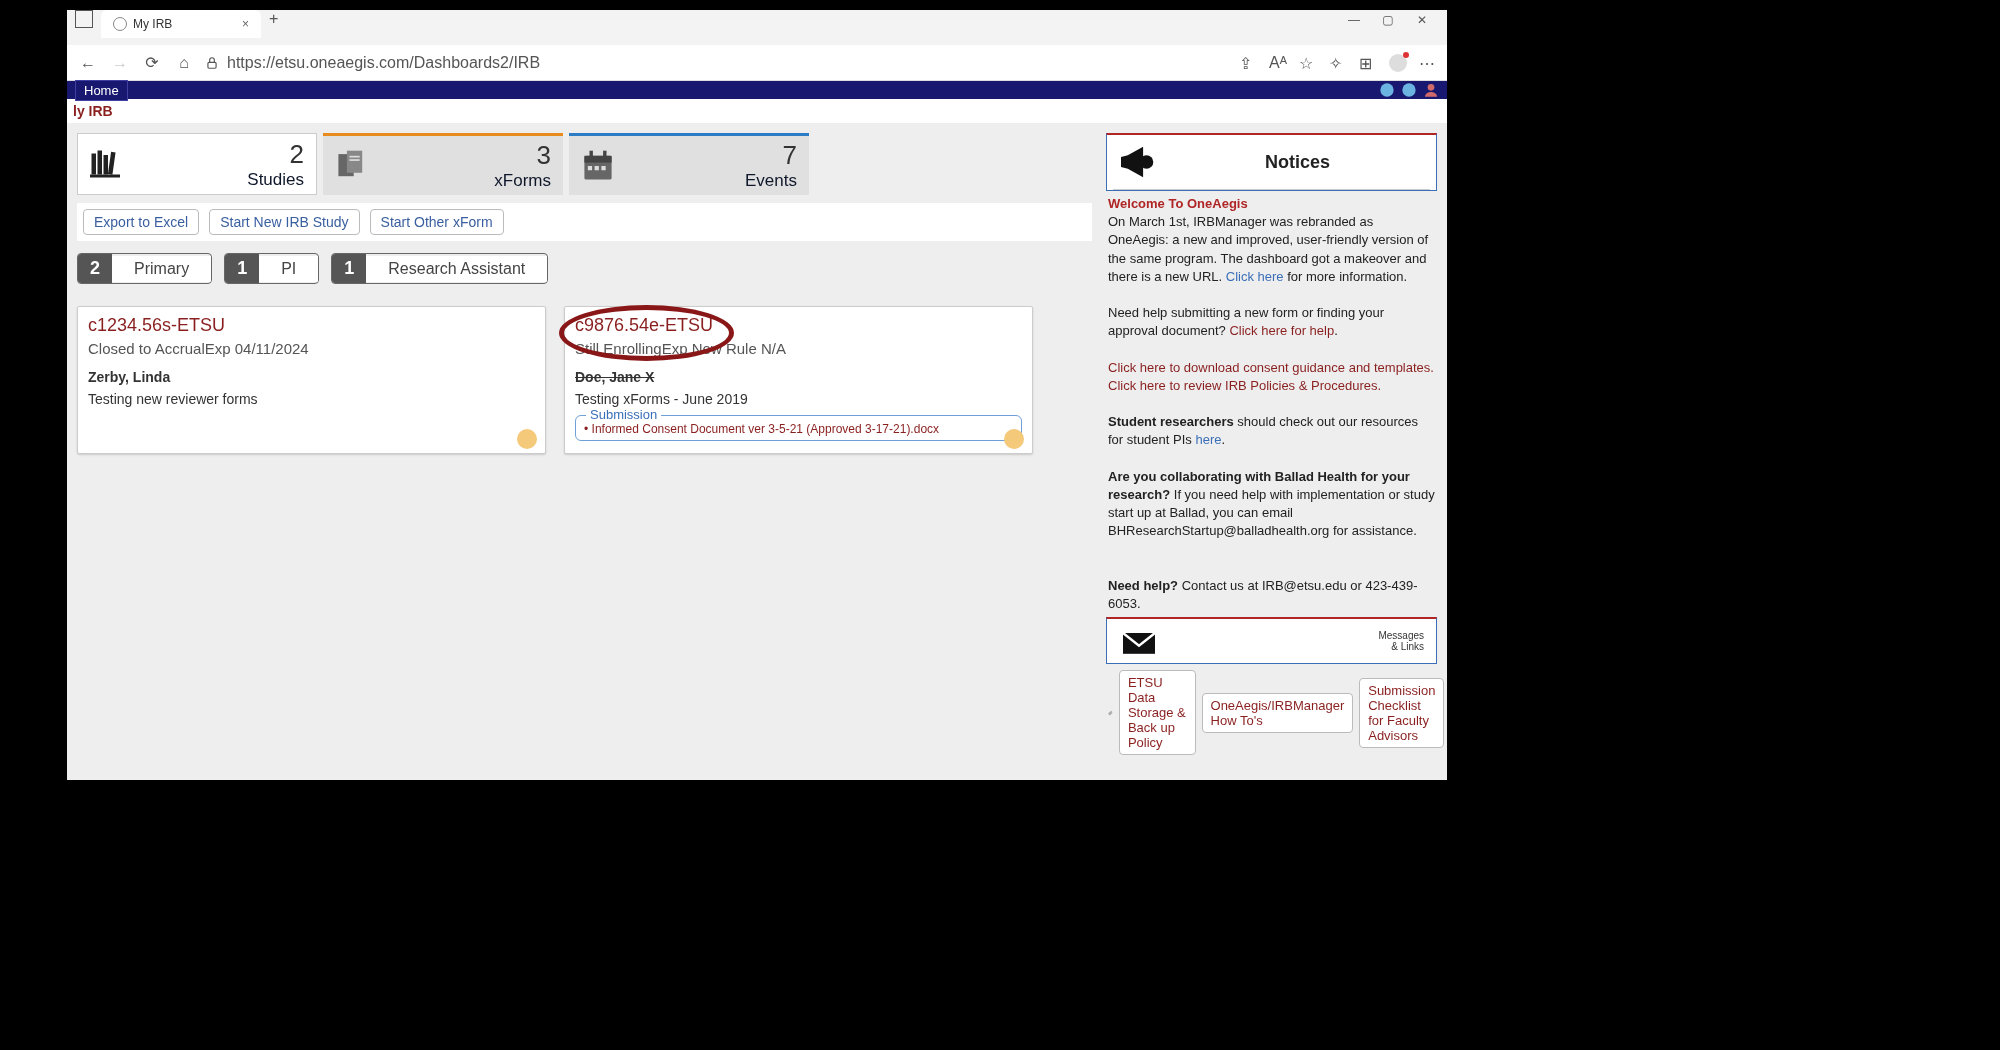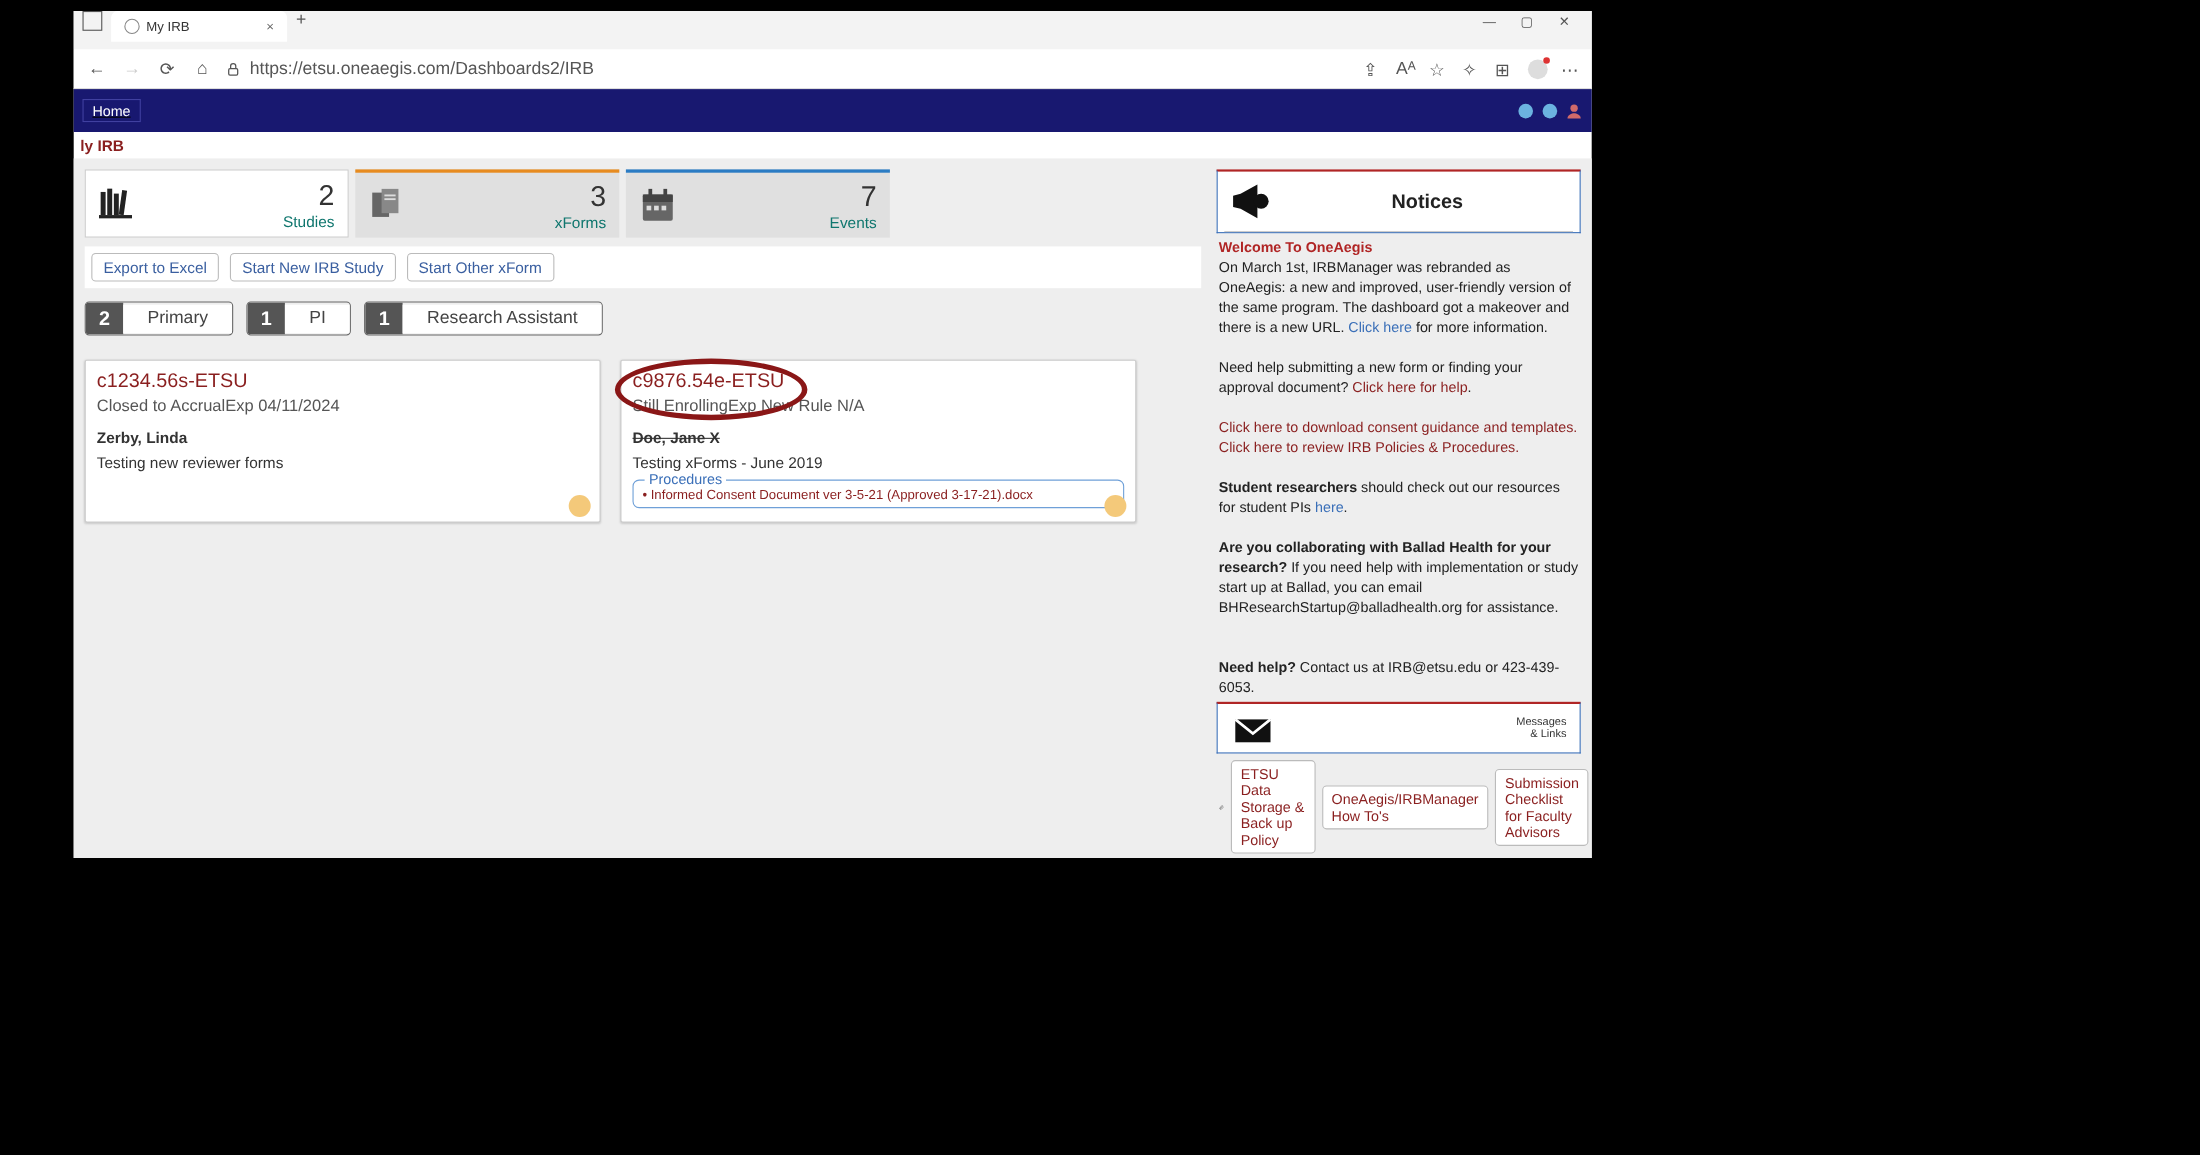--- a/index.html
+++ b/index.html
@@ -12,36 +12,36 @@
 .tab .close-x { margin-left: auto; color: #666; cursor: pointer; }
 .tab-add { margin-left: 8px; color: #555; font-size: 16px; cursor: pointer; }
 .win-controls { margin-left: auto; display: flex; align-items: center; gap: 4px; padding-right: 10px; }
 .win-btn { width: 30px; height: 20px; display:flex; align-items:center; justify-content:center; color:#555; font-size:12px;}
 .addr-bar { height: 36px; display: flex; align-items: center; padding: 0 10px; gap: 10px; background: #fff; border-bottom: 1px solid #ddd; }
 .nav-btn { width: 22px; height: 22px; display: flex; align-items: center; justify-content: center; color: #555; cursor: pointer; }
 .url-box { flex: 1; display: flex; align-items: center; gap: 8px; font-size: 16px; color: #555; }
 .url-box .lock { width: 14px; height: 14px; }
 .addr-icons { display: flex; gap: 12px; align-items: center; }
 .addr-icons .ti { width:18px; height:18px; color:#555; cursor:pointer;}
-.app-header { height: 39px; background: #181870; display: flex; align-items: center; padding: 0 8px; text-decoration: underline; }
+.app-header { height: 18px; background: #181870; display: flex; align-items: center; padding: 0 8px; }
 .app-home { background: #181870; color: #fff; font-size: 13px; padding: 2px 8px; border: 1px solid #4040a0; }
 .app-header-icons { margin-left: auto; display: flex; gap: 6px; }
 .app-header-icons .hico { width: 16px; height: 16px; }
 .brand { color: #8a1f1f; font-size: 14px; font-weight: bold; padding: 4px 6px; }
 .content-area { display: flex; flex: 1; background: #eeeeee; overflow: hidden; }
 .main-col { flex: 1; padding: 10px; display: flex; flex-direction: column; gap: 8px; }
 .side-col { width: 345px; padding: 10px 10px 10px 4px; display: flex; flex-direction: column; gap: 0; overflow: hidden; }
 .tab-cards { display: flex; gap: 6px; }
 .tab-card { background: #e0e0e0; border-top: 3px solid transparent; width: 240px; height: 62px; display: flex; align-items: center; padding: 6px 12px; cursor: pointer; }
 .tab-card.active { background: #fff; border: 1px solid #ccc; }
 .tab-card.orange { border-top-color: #e78b1f; }
 .tab-card.blue { border-top-color: #2b7cc4; }
 .tab-card .stat { margin-left: auto; text-align: right; }
 .tab-card .stat .num { font-size: 26px; color: #333; }
-.tab-card .stat .lbl { font-size: 14px; color: #0f766e; margin-left: 35px; }
+.tab-card .stat .lbl { font-size: 17px; color: #0f172a; margin-left: 35px; }
 .action-row { display: flex; gap: 10px; background: #fff; padding: 6px; }
 .pill-btn { border: 1px solid #bbb; border-radius: 4px; padding: 4px 10px; font-size: 14px; color: #3a5fa0; background: #fff; cursor: pointer; }
 .filter-row { display: flex; gap: 12px; padding: 4px 0; }
 .filter-chip { display: flex; align-items: center; border-radius: 4px; overflow: hidden; border:1px solid #666; }
 .filter-chip .cnt { background: #555; color: #fff; padding: 4px 12px; font-size: 18px; font-weight: bold; }
 .filter-chip .txt { background: #fff; color: #444; padding: 4px 22px; font-size: 16px; }
 .study-cards { display: flex; gap: 18px; }
 .study-card { background: #fff; border: 1px solid #ccc; border-radius: 2px; width: 469px; padding: 8px 10px 6px 10px; position: relative; box-shadow: 0 1px 2px rgba(0,0,0,0.15); margin-top: 10px;}
 .study-id { color: #8a1f1f; font-size: 18px; font-weight: 500; }
 .study-row2 { display: flex; color: #555; font-size: 15px; margin-top: 4px; }
@@ -217,21 +217,21 @@
             <div class="study-id">c9876.54e-ETSU</div>
             <div class="study-row2">
               <span>Still Enrolling</span>
               <span>Exp New Rule N/A</span>
             </div>
             <div class="circle-annot"></div>
           </div>
           <div class="study-row3 strike">Doe, Jane X</div>
           <div class="study-row4">Testing xForms - June 2019</div>
           <div class="attach-box">
-            <span class="legend">Procedures</span>
+            <span class="legend">Submission</span>
             <div class="attach-item">Informed Consent Document ver 3-5-21 (Approved 3-17-21).docx</div>
           </div>
           <div class="avatar"></div>
         </div>
       </div>
 
     </div>
 
     <div class="side-col">
       <div class="panel" style="padding:0">

